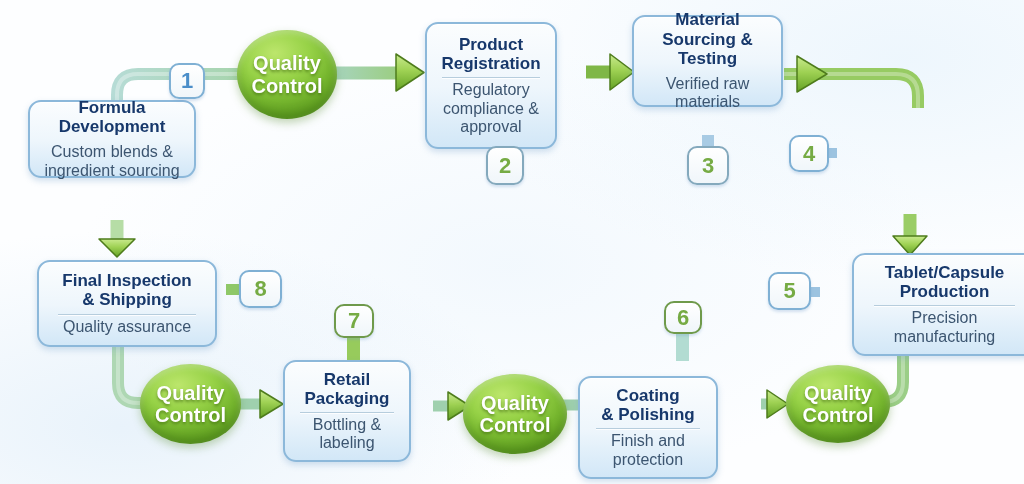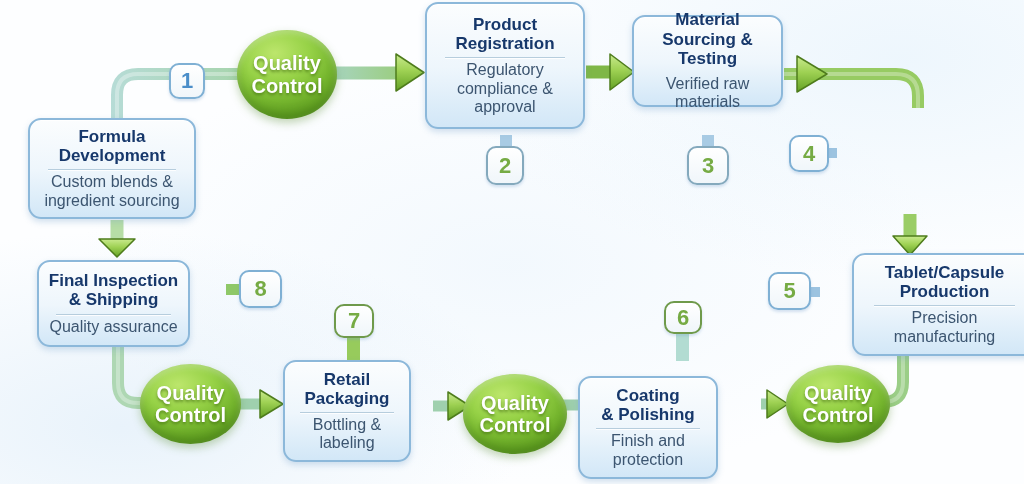--- a/index.html
+++ b/index.html
@@ -143,29 +143,29 @@
       <rect x="500" y="135" width="12" height="12" fill="#a8cbe4"></rect>
       <rect x="702" y="135" width="12" height="13" fill="#a8cbe4"></rect>
       <rect x="825" y="148" width="12" height="10" fill="#9cc3e0"></rect>
       <rect x="808" y="287" width="12" height="10" fill="#9cc3e0"></rect>
       <rect x="676" y="331" width="13" height="30" fill="#b2dcd2"></rect>
       <rect x="347" y="335" width="13" height="26" fill="#97cb5c"></rect>
       <rect x="226" y="284" width="15" height="11" fill="#8fc868"></rect>
     </g>
   </svg>
 
-  <div class="step-box" style="left:28px; top:118px; width:168px; height:101px;">
+  <div class="step-box" style="left:28px; top:100px; width:168px; height:78px;">
     <div class="step-title">Formula
 Development</div>
     <div class="step-divider"></div>
     <div class="step-sub">Custom blends &amp;
 ingredient sourcing</div>
   </div>
 
-  <div class="step-box" style="left:425px; top:2px; width:160px; height:127px;justify-content:center;">
+  <div class="step-box" style="left:425px; top:22px; width:132px; height:127px;justify-content:center;">
     <div class="step-title">Product
 Registration</div>
     <div class="step-divider"></div>
     <div class="step-sub">Regulatory
 compliance &amp;
 approval</div>
   </div>
 
   <div class="step-box" style="left:632px; top:15px; width:151px; height:92px;">
     <div class="step-title">Material
@@ -194,21 +194,21 @@
   </div>
 
   <div class="step-box" style="left:283px; top:360px; width:128px; height:102px;">
     <div class="step-title">Retail
 Packaging</div>
     <div class="step-divider"></div>
     <div class="step-sub">Bottling &amp;
 labeling</div>
   </div>
 
-  <div class="step-box" style="left:37px; top:260px; width:153px; height:87px;align-items:center;">
+  <div class="step-box" style="left:37px; top:260px; width:180px; height:87px;align-items:center;">
     <div class="step-title">Final Inspection
 &amp; Shipping</div>
     <div class="step-divider"></div>
     <div class="step-sub">Quality assurance</div>
   </div>
 
   <div class="qc" style="left:237px; top:30px; width:100px; height:89px;">Quality
 Control</div>
   <div class="qc" style="left:140px; top:364px; width:101px; height:80px;">Quality
 Control</div>

